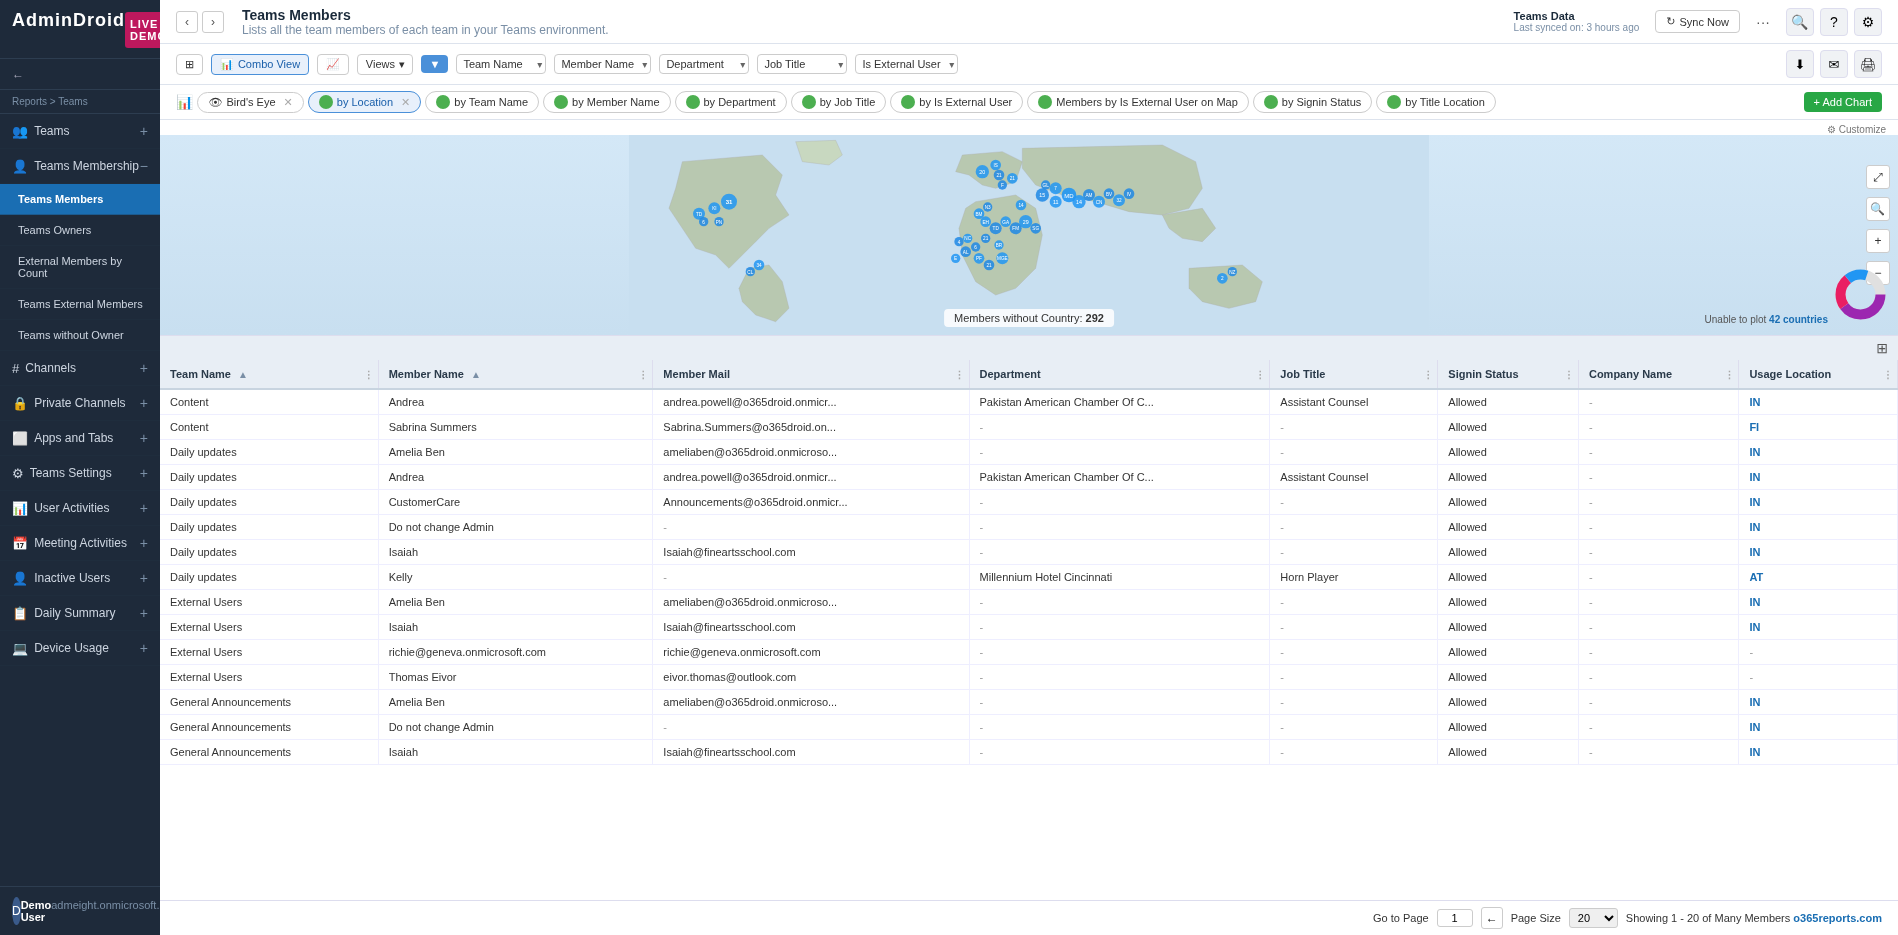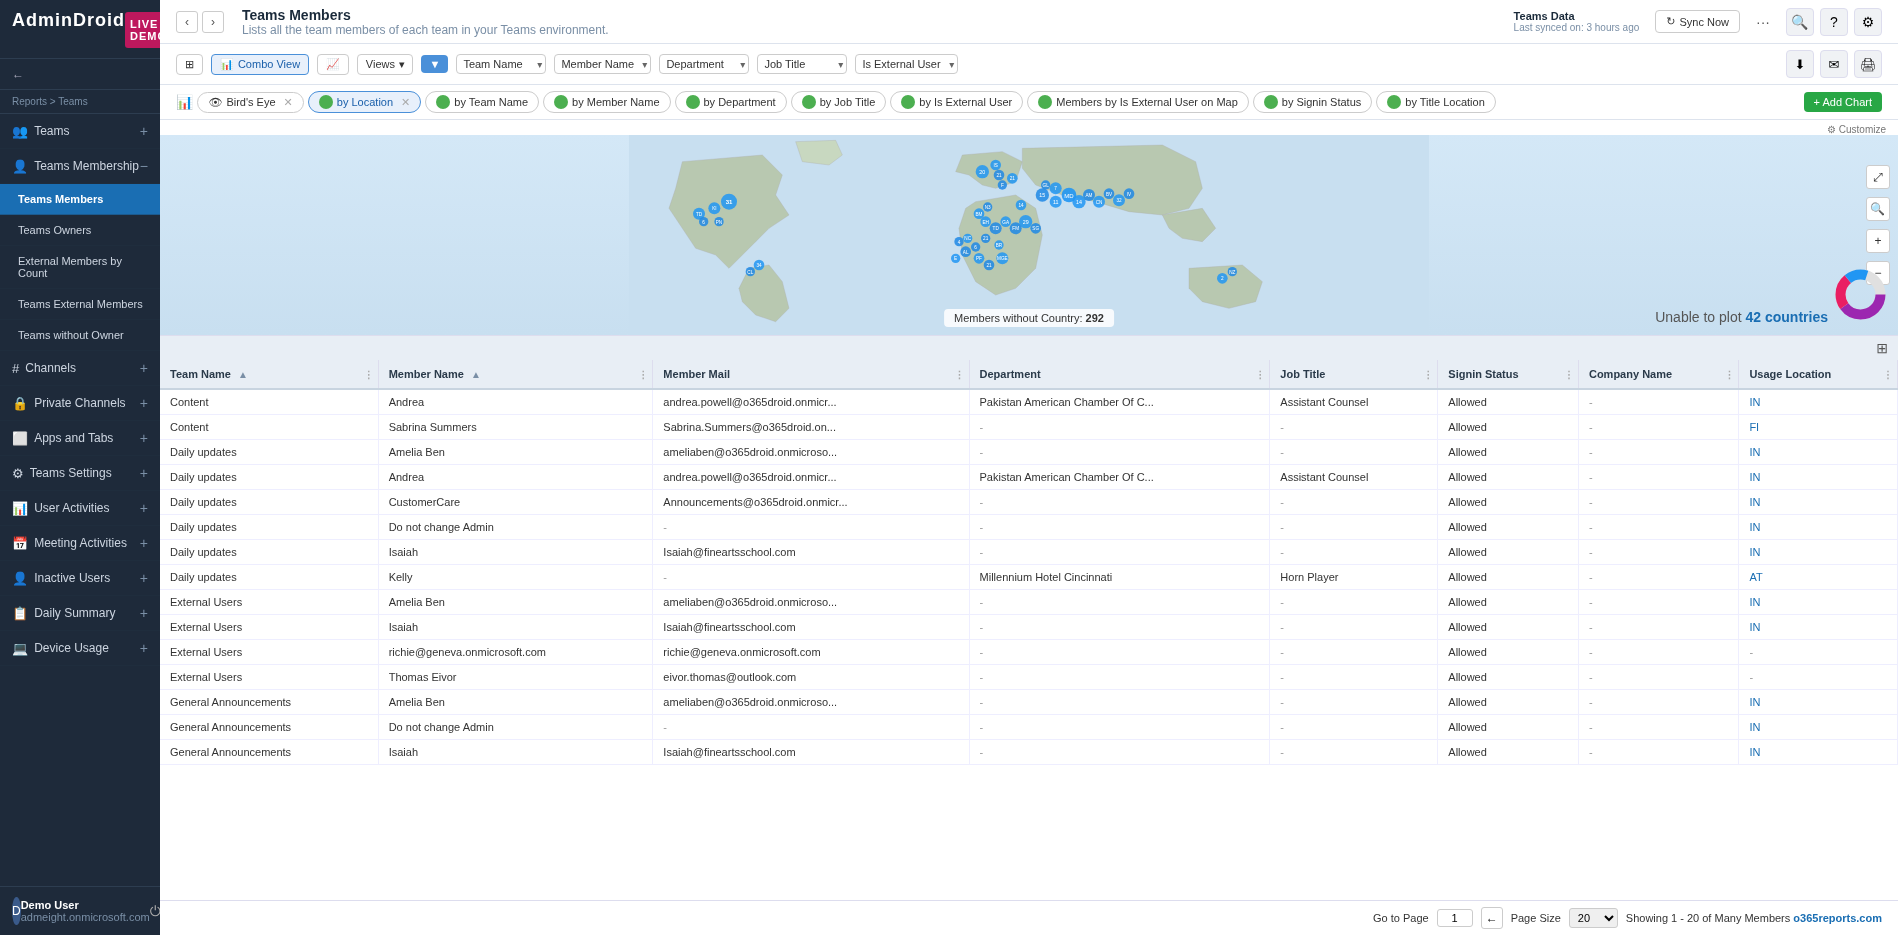--- a/index.html
+++ b/index.html
@@ -14,21 +14,21 @@
     .sidebar-breadcrumb { padding: 6px 12px; font-size: 10px; color: #7a8fa6; border-bottom: 1px solid #2d3d50; }
     .sidebar-item { padding: 9px 12px; display: flex; align-items: center; justify-content: space-between; cursor: pointer; color: #cdd5e0; font-size: 12px; border-bottom: 1px solid #22334455; }
     .sidebar-item.active { background: #2d4663; color: #fff; }
     .sidebar-item.sub { padding-left: 18px; font-size: 11px; }
     .sidebar-item.sub.active { background: #1a6eb3; color: #fff; font-weight: 600; }
     .sidebar-icon { font-size: 13px; margin-right: 6px; }
     .sidebar-plus { color: #7a8fa6; font-size: 14px; }
     .sidebar-minus { color: #7a8fa6; font-size: 14px; }
     .sidebar-group { display: flex; align-items: center; flex: 1; }
     .sidebar-footer { margin-top: auto; padding: 10px 12px; border-top: 1px solid #2d3d50; display: flex; align-items: center; justify-content: space-between; }
-    .sidebar-user-info { display: flex; flex-direction: column; }
+    .sidebar-user-info { display: flex; flex-direction: row; }
     .sidebar-username { color: #fff; font-size: 11px; font-weight: 600; }
     .sidebar-useremail { color: #7a8fa6; font-size: 11px; }
     .sidebar-avatar { width: 28px; height: 28px; border-radius: 50%; background: #3a5a8a; display: flex; align-items: center; justify-content: center; color: #fff; font-size: 12px; }
 
     
     .main { flex: 1; display: flex; flex-direction: column; overflow: hidden; }
 
     
     .top-header { background: #fff; border-bottom: 1px solid #dde3ed; padding: 0 16px; height: 44px; display: flex; align-items: center; justify-content: space-between; }
     .header-nav-arrows { display: flex; gap: 4px; }
@@ -70,21 +70,21 @@
     .map-ctrl-btn { background: #fff; border: 1px solid #ccc; border-radius: 3px; width: 24px; height: 24px; display: flex; align-items: center; justify-content: center; cursor: pointer; font-size: 12px; color: #333; }
 
     
     .table-section { flex: 1; overflow: auto; background: #fff; }
     .data-table { width: 100%; border-collapse: collapse; font-size: 11px; }
     .data-table thead tr { background: #e8eef5; }
     .data-table th { padding: 8px 10px; text-align: left; font-weight: 600; color: #2a3a4a; border-bottom: 2px solid #c8d4e0; border-right: 1px solid #dde; white-space: nowrap; position: relative; cursor: pointer; }
     .data-table th .sort-icon { margin-left: 4px; font-size: 10px; color: #7a8fa6; }
     .data-table th .col-menu { position: absolute; right: 4px; top: 50%; transform: translateY(-50%); color: #aaa; font-size: 10px; }
     .data-table td { padding: 6px 10px; border-bottom: 1px solid #eef; border-right: 1px solid #eef; color: #333; }
-    .td-link { color: #1a6eb3; cursor: pointer; }
+    .td-link { color: #1a6eb3; cursor: pointer; font-weight: bold; }
     .td-dash { color: #999; }
 
     
     .table-toolbar { background: #e8eef5; padding: 4px 10px; display: flex; align-items: center; justify-content: flex-end; }
     .table-settings-icon { cursor: pointer; font-size: 14px; color: #555; }
 
     
     .pagination { background: #fff; border-top: 1px solid #dde; padding: 6px 16px; display: flex; align-items: center; justify-content: flex-end; gap: 8px; font-size: 11px; color: #333; }
     .pagination-input { border: 1px solid #ccc; border-radius: 3px; width: 36px; padding: 2px 4px; text-align: center; font-size: 11px; }
     .pagination-btn { background: none; border: 1px solid #ccc; border-radius: 3px; width: 22px; height: 22px; cursor: pointer; font-size: 12px; display: flex; align-items: center; justify-content: center; }
@@ -468,21 +468,21 @@
       </div>
 
       <div class="map-controls" style="position:absolute;right:8px;top:30px;">
         <button class="map-ctrl-btn">⤢</button>
         <button class="map-ctrl-btn" style="margin-top:4px;">🔍</button>
         <button class="map-ctrl-btn" style="margin-top:4px;">+</button>
         <button class="map-ctrl-btn" style="margin-top:4px;">−</button>
       </div>
 
       <div style="position:absolute;right:70px;bottom:10px;text-align:right;">
-        <div style="font-size:14px;color:#555;">
+        <div style="font-size:10px;color:#555;">
           <span>Unable to plot</span>
           <span style="color:#1a6eb3;font-weight:bold;">42 countries</span>
         </div>
       </div>
 
       <div style="position:absolute;right:10px;bottom:10px;">
         <svg width="55" height="55" viewBox="0 0 55 55">
           <circle cx="27.5" cy="27.5" r="20" fill="none" stroke="#e0e0e0" stroke-width="10"></circle>
           <circle cx="27.5" cy="27.5" r="20" fill="none" stroke="#9c27b0" stroke-width="10" stroke-dasharray="50 76" stroke-dashoffset="0"></circle>
           <circle cx="27.5" cy="27.5" r="20" fill="none" stroke="#e91e63" stroke-width="10" stroke-dasharray="30 96" stroke-dashoffset="-50"></circle>

